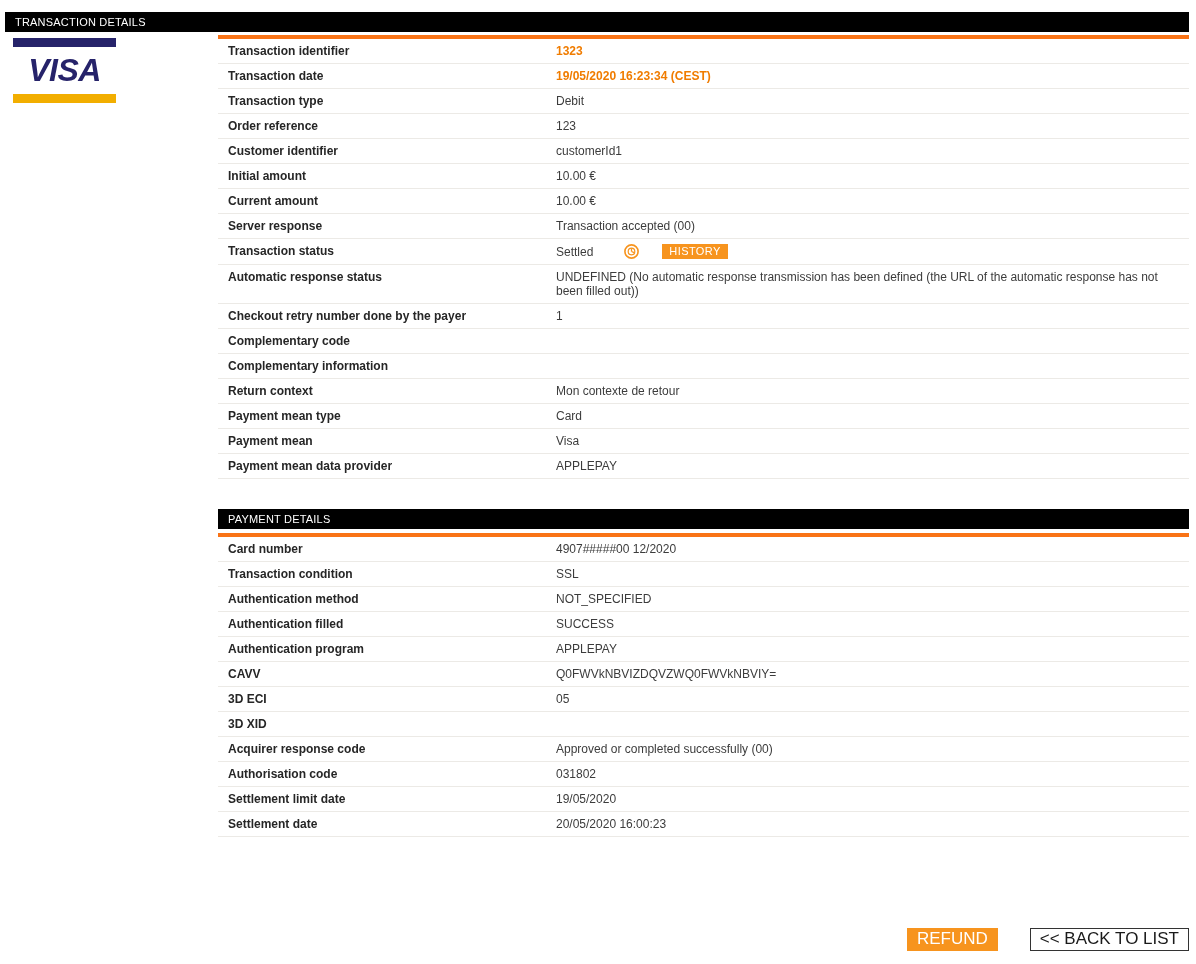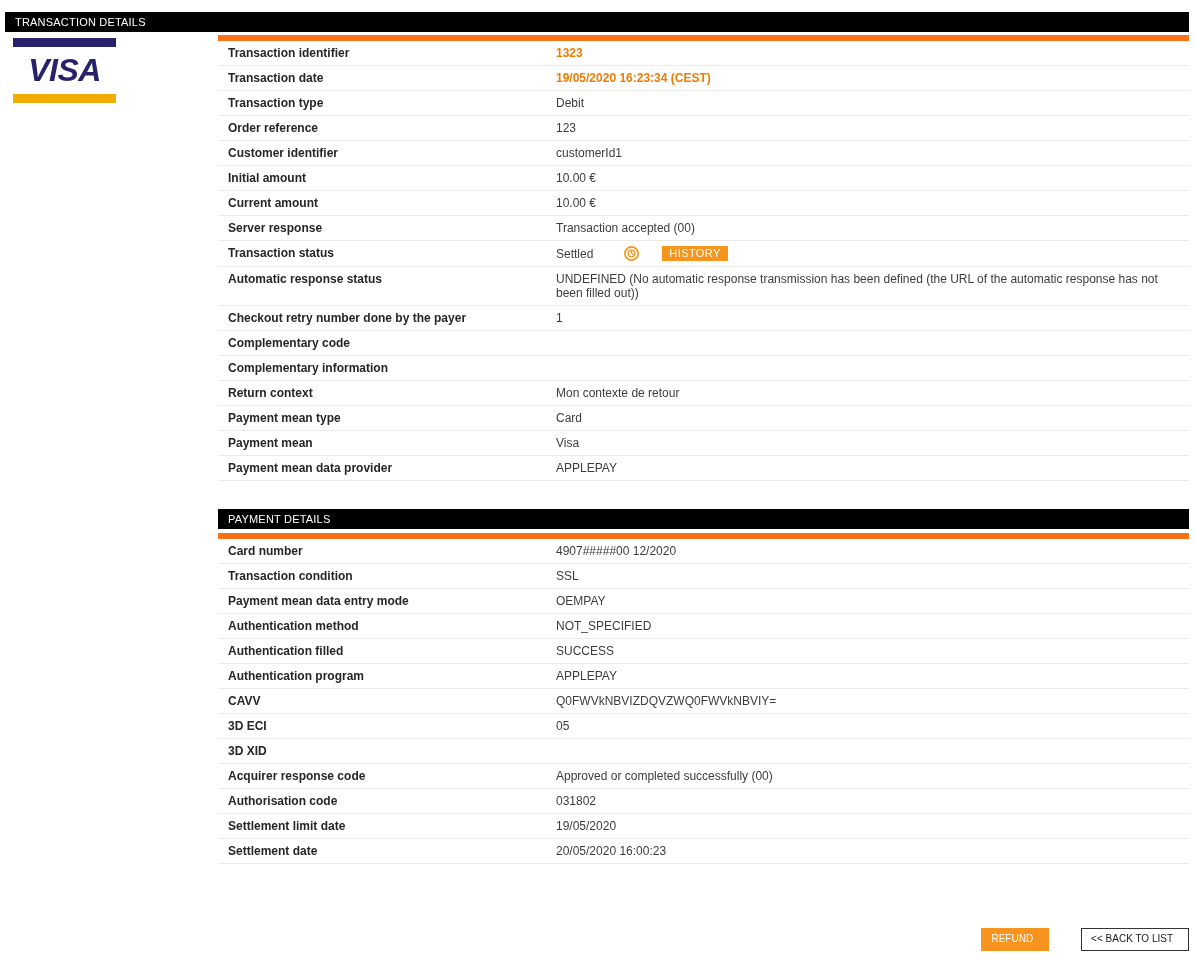--- a/index.html
+++ b/index.html
@@ -87,21 +87,21 @@
     top: 533px;
     width: 971px;
   }
   .detail-table td {
     border-bottom: 1px solid #eceae6;
     padding: 5px 0 5px 0;
     vertical-align: top;
     font-size: 12px;
   }
   .detail-table tr:first-child td {
-    border-top: 6px solid #f97316;
+    border-top: 4px solid #f97316;
     margin-top: 44px;
   }
   .cell-label {
     width: 338px;
     font-weight: bold;
     color: #262626;
     padding-left: 10px !important;
     box-sizing: border-box;
   }
   .cell-value {
@@ -155,23 +155,23 @@
     left: 218px;
     top: 928px;
     width: 971px;
     display: flex;
     justify-content: flex-end;
     align-items: center;
     gap: 11px;
   }
   .btn {
     font-family: "Liberation Sans", sans-serif;
-    font-size: 10px;
+    font-size: 17px;
     line-height: 14px;
-    padding: 3px 15px 4px 9px;
+    padding: 3px 9px 4px 9px;
     cursor: pointer;
     box-sizing: border-box;
     white-space: nowrap;
   }
   .btn-refund {
     background: #f7941e;
     color: #ffffff;
     border: 1px solid #f7941e;
   }
   .btn-back {
@@ -286,24 +286,20 @@
   <tbody>
       <tr>
         <td class="cell-label">Card number</td>
         <td class="cell-value">4907#####00  12/2020</td>
       </tr>
       <tr>
         <td class="cell-label">Transaction condition</td>
         <td class="cell-value">SSL</td>
       </tr>
       <tr>
-        <td class="cell-label">Payment mean data entry mode</td>
-        <td class="cell-value">OEMPAY</td>
-      </tr>
-      <tr>
         <td class="cell-label">Authentication method</td>
         <td class="cell-value">NOT_SPECIFIED</td>
       </tr>
       <tr>
         <td class="cell-label">Authentication filled</td>
         <td class="cell-value">SUCCESS</td>
       </tr>
       <tr>
         <td class="cell-label">Authentication program</td>
         <td class="cell-value">APPLEPAY</td>

